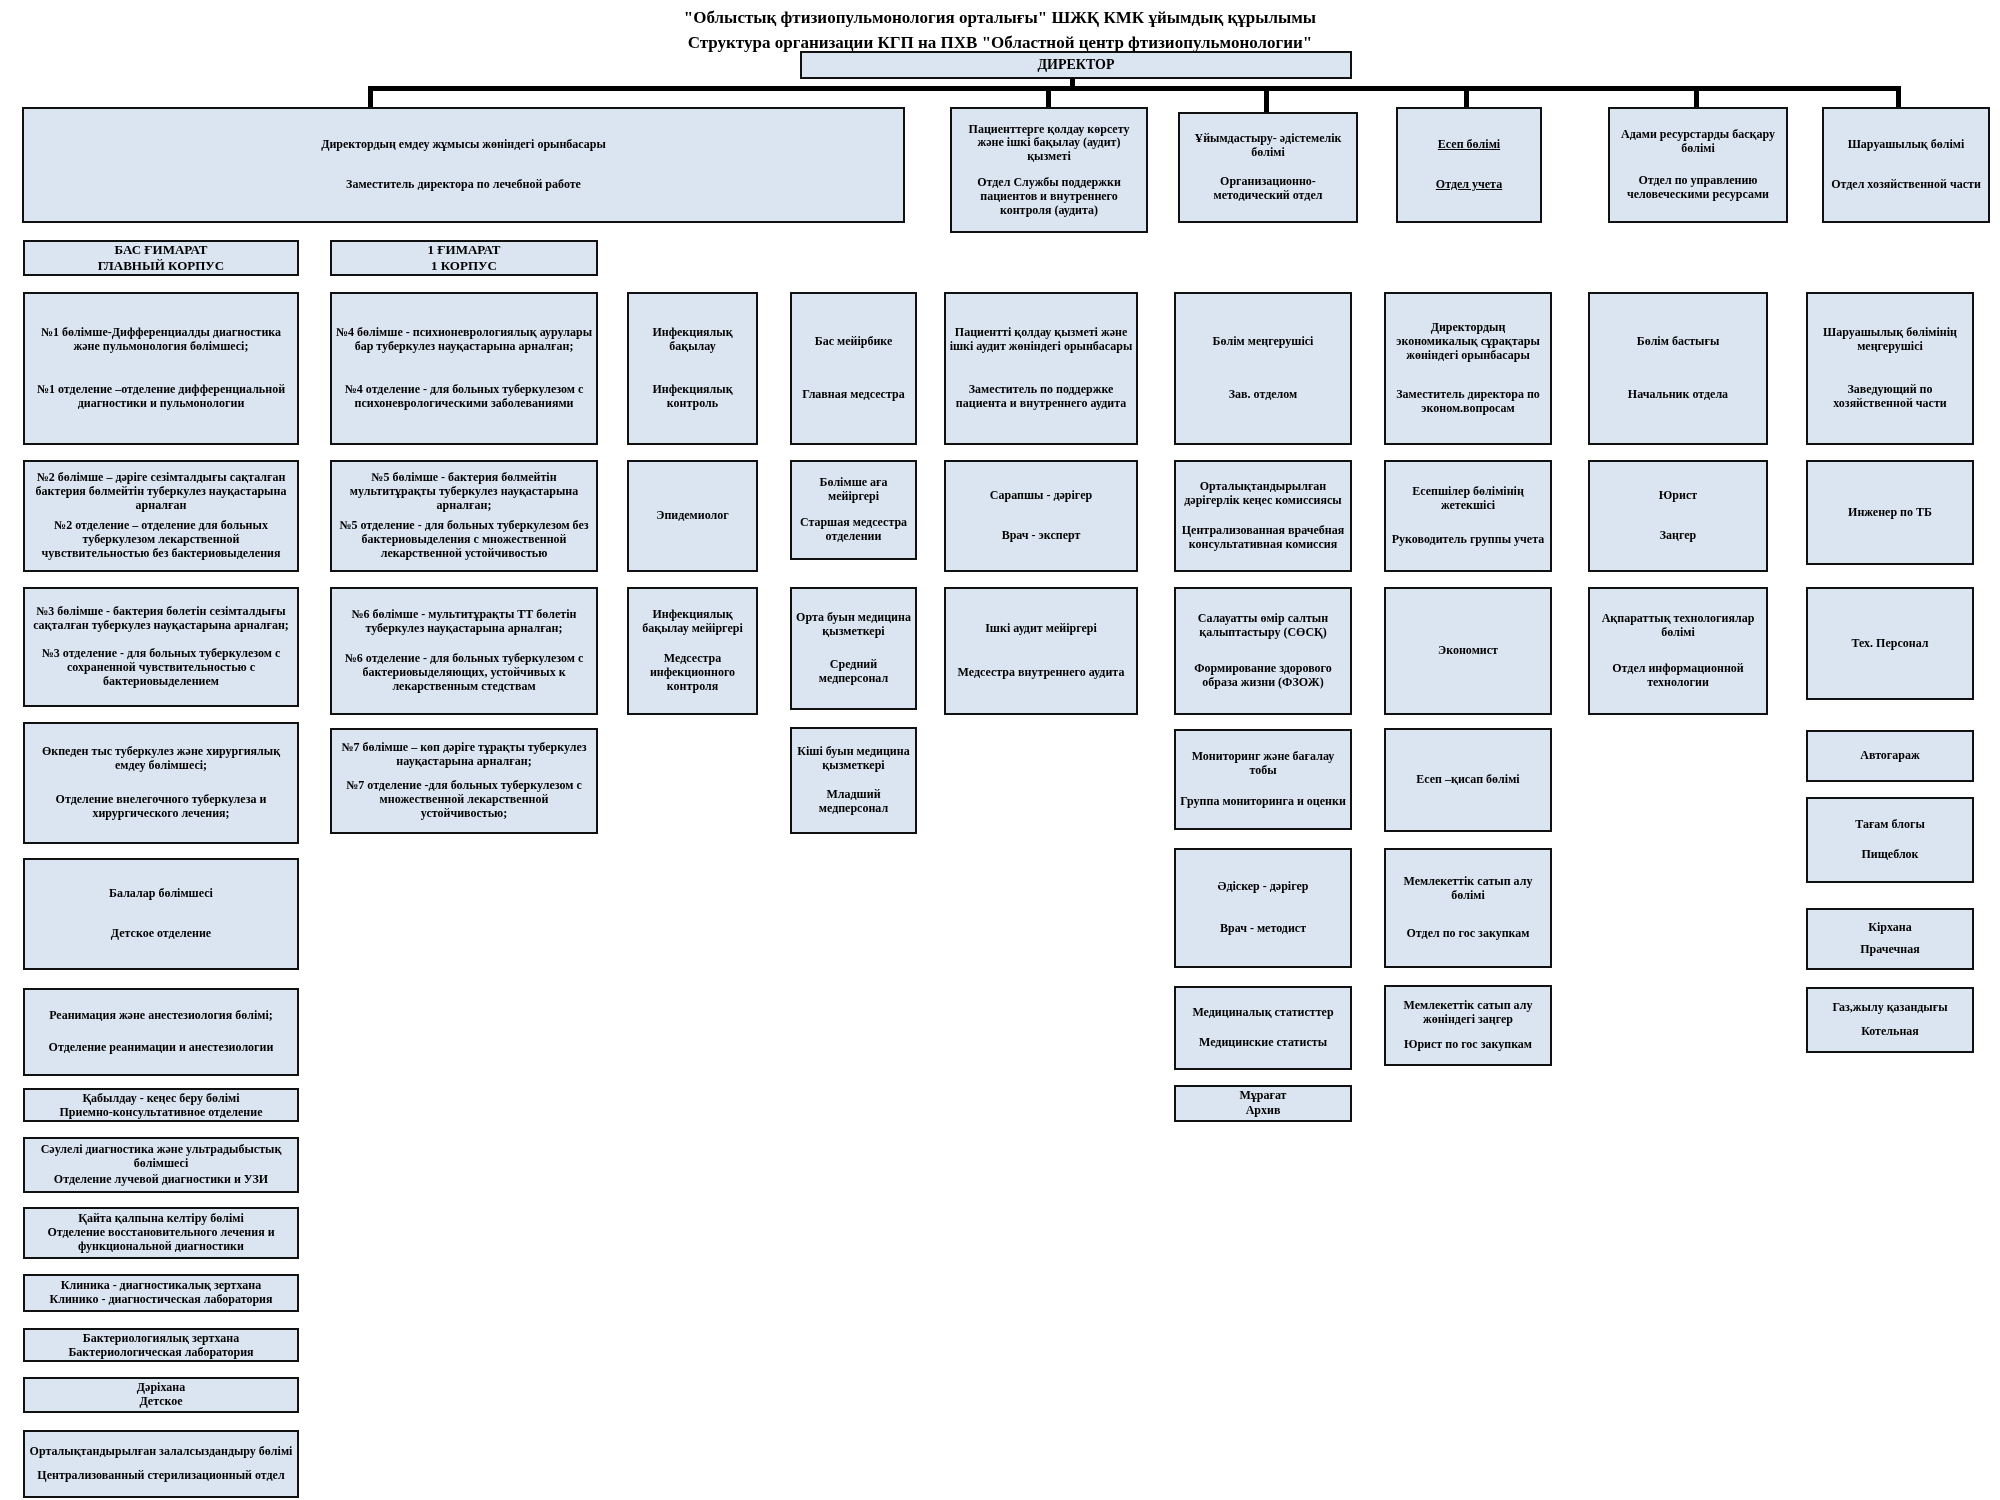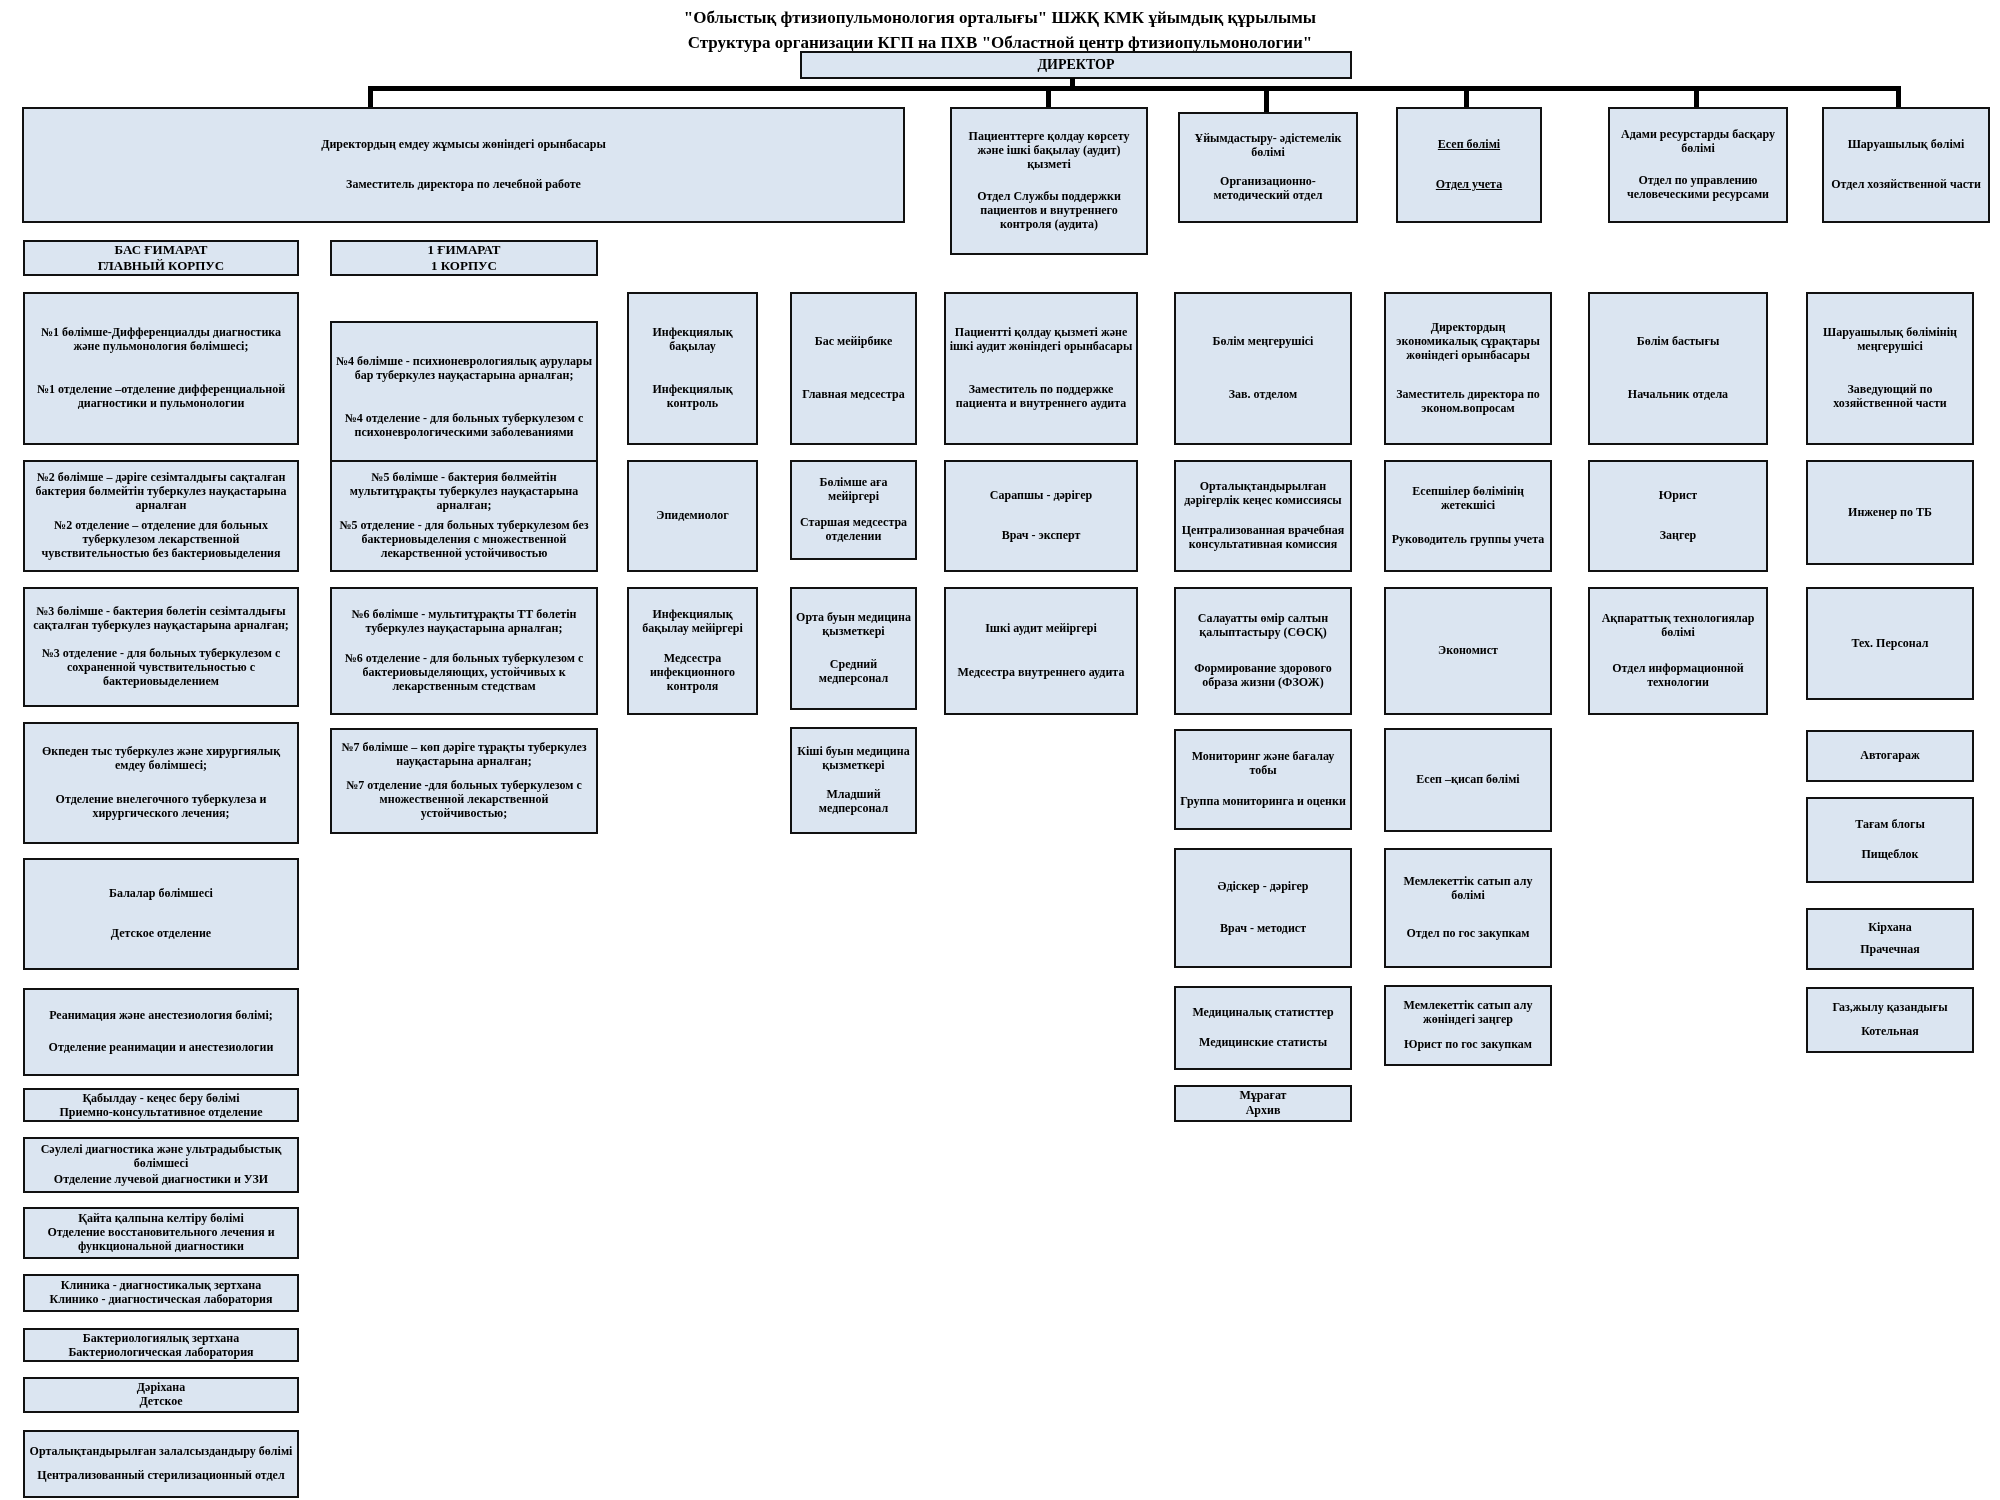--- a/index.html
+++ b/index.html
@@ -38,21 +38,21 @@
   <div class="conn" style="left:1264px;top:86px;width:5px;height:28px;"></div>
   <div class="conn" style="left:1464px;top:86px;width:5px;height:23px;"></div>
   <div class="conn" style="left:1694px;top:86px;width:5px;height:23px;"></div>
   <div class="conn" style="left:1896px;top:86px;width:5px;height:23px;"></div>
 
   <div id="boxes">
       <div class="box" style="left: 22px; top: 107px; width: 883px; height: 116px;">
         <div class="line">Директордың емдеу жұмысы жөніндегі орынбасары</div>
         <div class="line">Заместитель директора по лечебной работе</div>
       </div>
-      <div class="box" style="left: 950px; top: 107px; width: 198px; height: 148px;">
+      <div class="box" style="left: 950px; top: 107px; width: 198px; height: 126px;">
         <div class="line">Пациенттерге қолдау көрсету және ішкі бақылау (аудит) қызметі</div>
         <div class="line">Отдел Службы поддержки пациентов и внутреннего контроля (аудита)</div>
       </div>
       <div class="box" style="left: 1178px; top: 112px; width: 180px; height: 111px;">
         <div class="line">Ұйымдастыру- әдістемелік бөлімі</div>
         <div class="line">Организационно-методический отдел</div>
       </div>
       <div class="box" style="left: 1396px; top: 107px; width: 146px; height: 116px; text-decoration: underline;">
         <div class="line">Есеп бөлімі</div>
         <div class="line">Отдел учета</div>
@@ -118,21 +118,21 @@
         <div class="line">Бактериологическая лаборатория</div>
       </div>
       <div class="box" style="left: 23px; top: 1377px; width: 276px; height: 36px;">
         <div class="line">Дәріхана</div>
         <div class="line">Детское</div>
       </div>
       <div class="box" style="left: 23px; top: 1430px; width: 276px; height: 68px;">
         <div class="line">Орталықтандырылған залалсыздандыру бөлімі</div>
         <div class="line">Централизованный стерилизационный отдел</div>
       </div>
-      <div class="box" style="left: 330px; top: 292px; width: 268px; height: 153px; margin-top: 29px;">
+      <div class="box" style="left: 330px; top: 292px; width: 268px; height: 153px;">
         <div class="line">№4 бөлімше - психионеврологиялық аурулары бар туберкулез науқастарына арналған;</div>
         <div class="line">№4 отделение - для больных туберкулезом с психоневрологическими заболеваниями</div>
       </div>
       <div class="box" style="left: 330px; top: 460px; width: 268px; height: 112px;">
         <div class="line">№5 бөлімше - бактерия бөлмейтін мультитұрақты туберкулез науқастарына арналған;</div>
         <div class="line">№5 отделение  - для больных туберкулезом без бактериовыделения  с множественной лекарственной устойчивостью</div>
       </div>
       <div class="box" style="left: 330px; top: 587px; width: 268px; height: 128px;">
         <div class="line">№6 бөлімше  -  мультитұрақты  ТТ бөлетін туберкулез науқастарына арналған;</div>
         <div class="line">№6 отделение - для больных туберкулезом с бактериовыделяющих, устойчивых к лекарственным стедствам</div>

